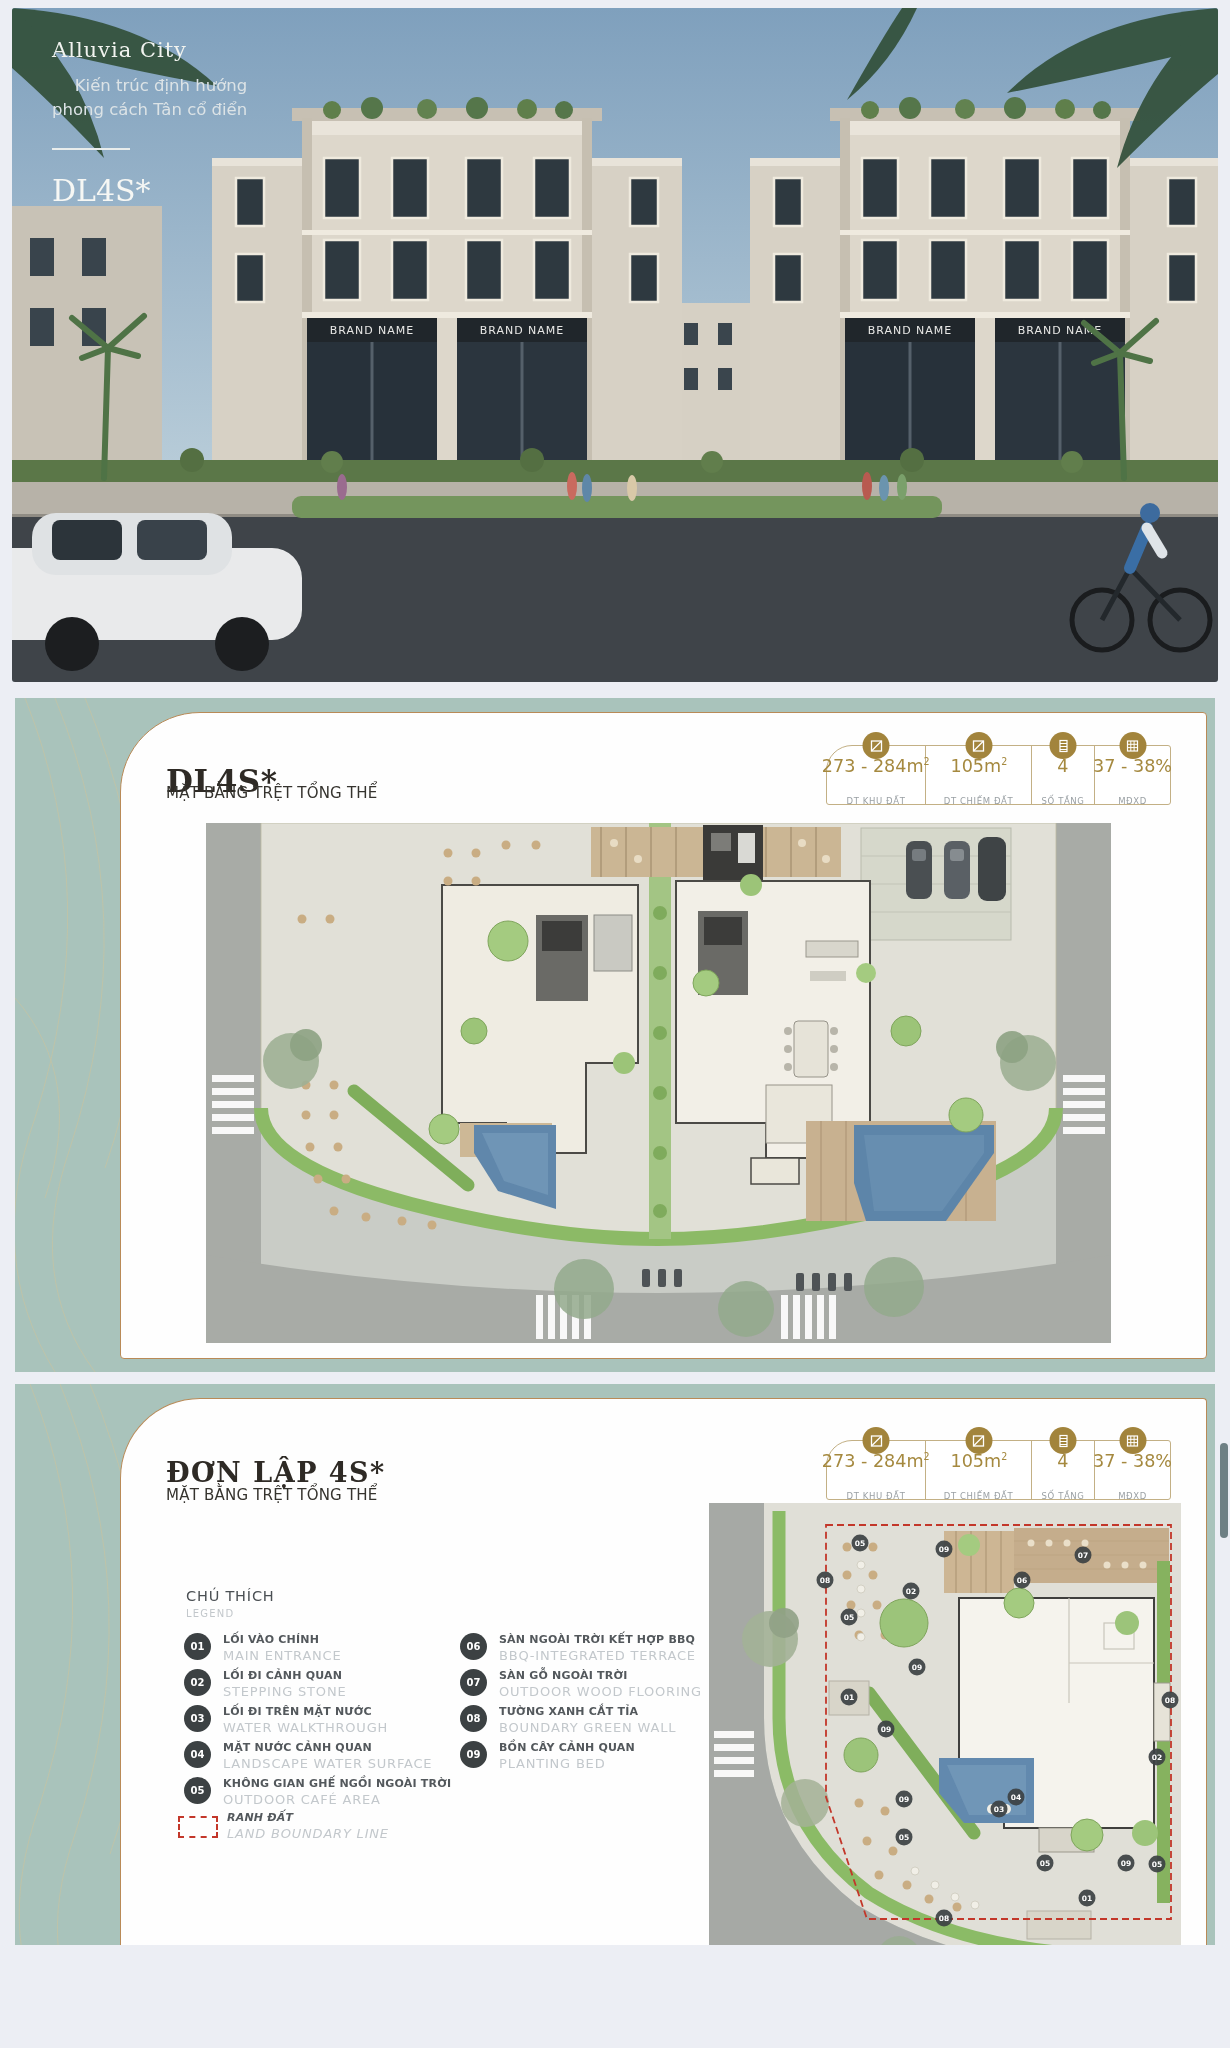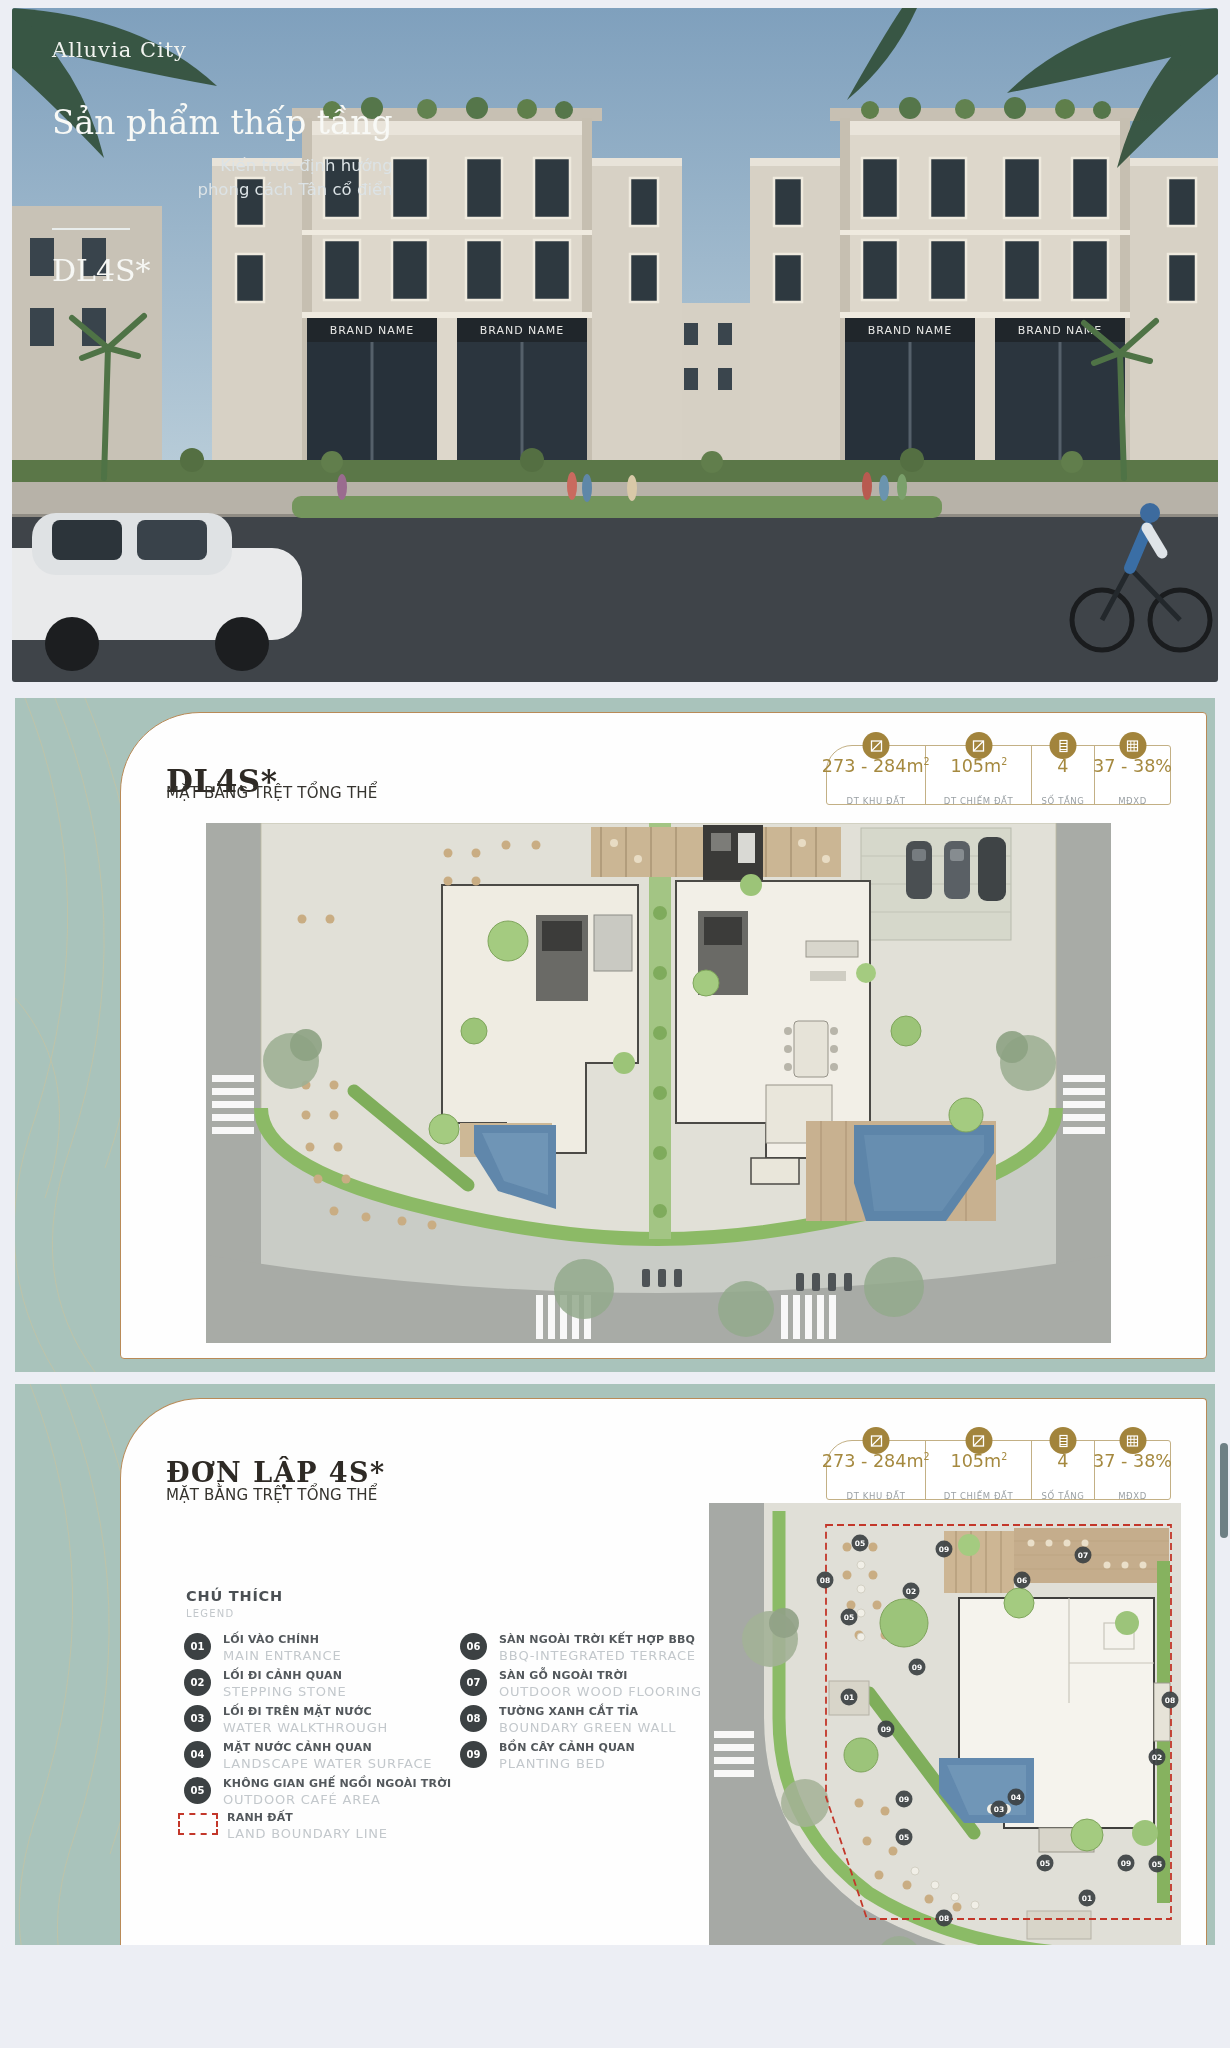--- a/index.html
+++ b/index.html
@@ -46,30 +46,30 @@
   .stat-val sup{font-size:10px;}
   .stat-lbl{font-size:8.5px;color:#9aa0a4;letter-spacing:.6px;margin-top:20px;white-space:nowrap;}
 
   
   .plan{position:absolute;}
   .plan svg{display:block;width:100%;height:100%;}
   .plan1{left:85px;top:110px;width:905px;height:520px;}
   .plan2{left:588px;top:104px;width:472px;height:547px;}
 
   
-  .lg-title{position:absolute;left:65px;top:189px;font-size:14.5px;font-weight:bold;color:#4b5054;letter-spacing:.8px;}
+  .lg-title{position:absolute;left:65px;top:189px;font-size:14.5px;font-weight:normal;color:#4b5054;letter-spacing:.8px;}
   .lg-sub{position:absolute;left:65px;top:209px;font-size:10px;color:#c2c7cb;letter-spacing:1.2px;}
   .lg-col{position:absolute;top:234px;display:flex;flex-direction:column;}
   .lg-col1{left:63px;width:290px;} .lg-col2{left:339px;width:240px;}
   .lg-row{display:flex;align-items:flex-start;height:36px;}
   .lg-num{flex:0 0 27px;height:27px;border-radius:50%;background:#3c4143;color:#fff;font-size:10px;
           font-weight:bold;display:flex;align-items:center;justify-content:center;margin-right:12px;}
   .lg-vi{font-size:11px;font-weight:bold;color:#53585c;letter-spacing:.2px;white-space:nowrap;}
   .lg-en{font-size:13px;color:#c3c8cc;letter-spacing:.8px;margin-top:2px;white-space:nowrap;}
-  .lg-bound{position:absolute;left:57px;top:412px;display:flex;align-items:flex-start;}
+  .lg-bound{position:absolute;left:57px;top:412px;display:flex;align-items:center;font-style:italic;}
   .lg-swatch{width:36px;height:18px;border:2px dashed #c3372a;margin:2px 9px 0 0;}
 
   
   .scroll-thumb{left:1220px;top:1443px;width:8px;height:95px;border-radius:4px;background:#6e8084;}
 </style>
 </head>
 <body>
 
 <div class="page">
 
@@ -200,21 +200,20 @@
         <path d="M0,0 Q130,8 205,78 Q115,62 0,34 Z"></path>
         <path d="M0,0 Q70,60 92,150 Q40,95 0,60 Z"></path>
         <path d="M1206,0 Q1070,10 995,85 Q1090,66 1206,38 Z"></path>
         <path d="M1206,0 Q1130,65 1105,160 Q1165,100 1206,66 Z"></path>
         <path d="M905,0 Q880,55 835,92 Q870,30 890,0 Z"></path>
       </g>
     </svg>
 
     <div class="hero-text">
       <div class="hero-logo">Alluvia City</div>
-      <h1 class="hero-h1">Sản phẩm thấp tầng</h1>
       <div class="hero-sub">
         <div>Kiến trúc định hướng</div>
         <div>phong cách Tân cổ điển</div>
       </div>
       <div class="hero-divider"></div>
       <div class="hero-product">
         <div>DL4S*</div>
       </div>
     </div>
   </section>

